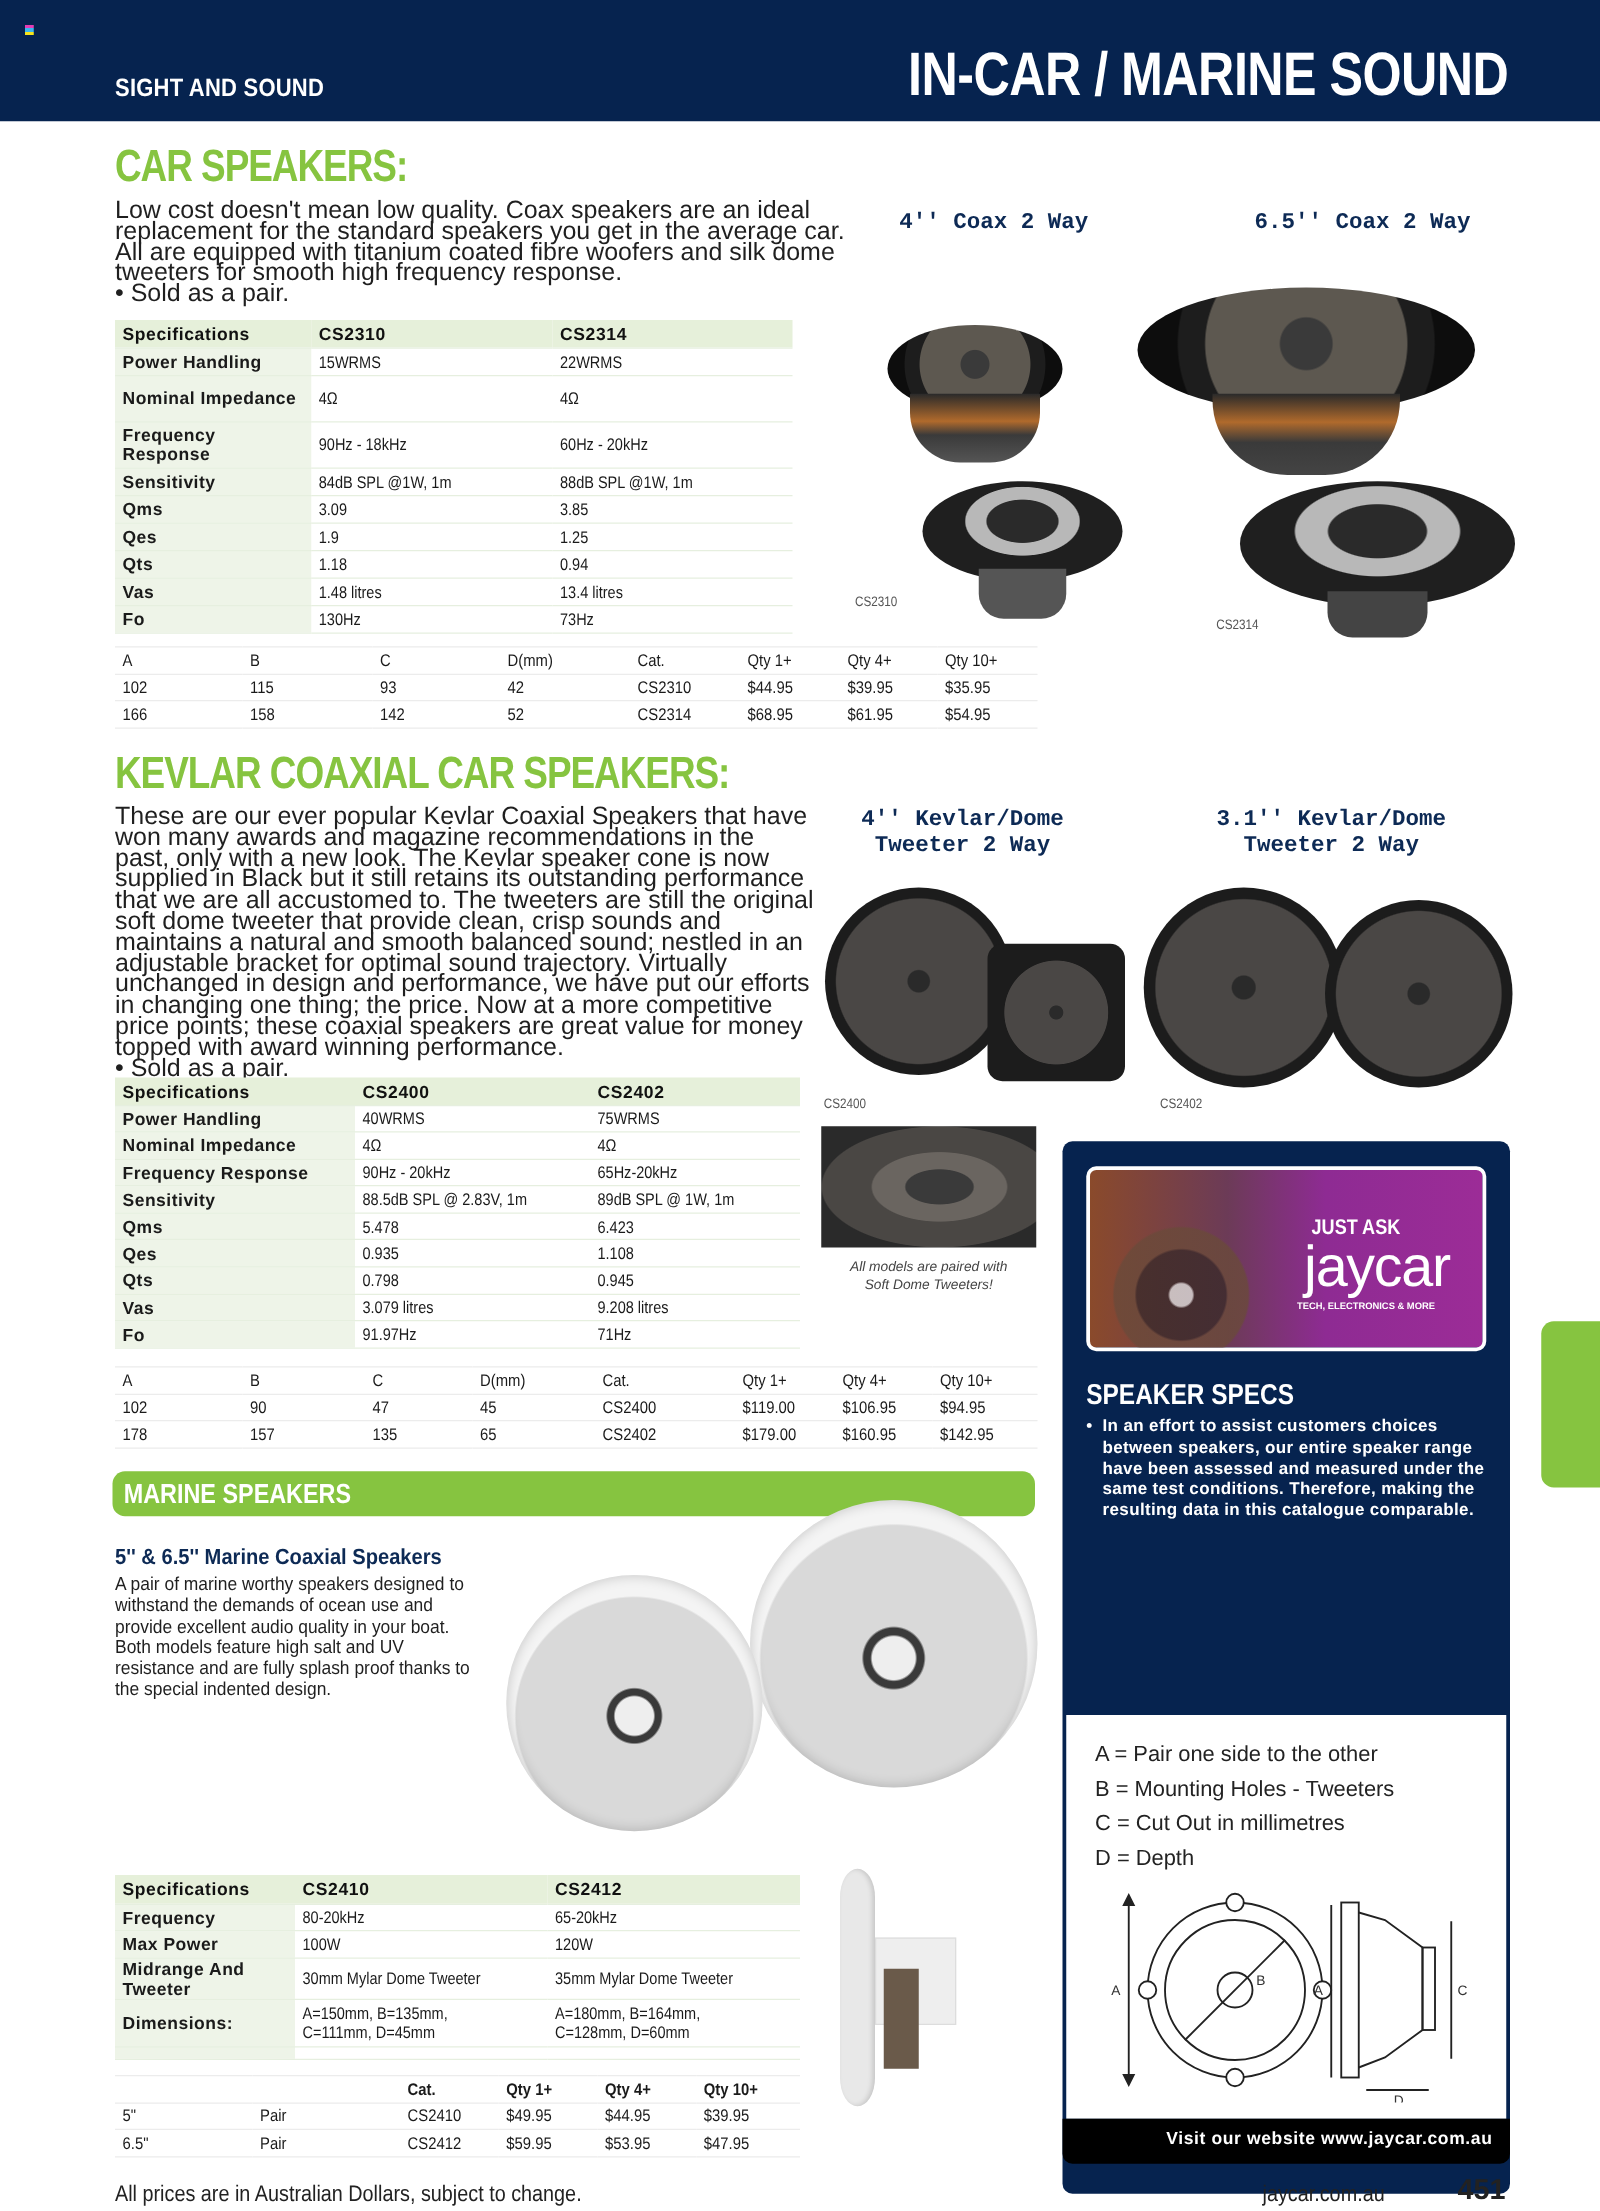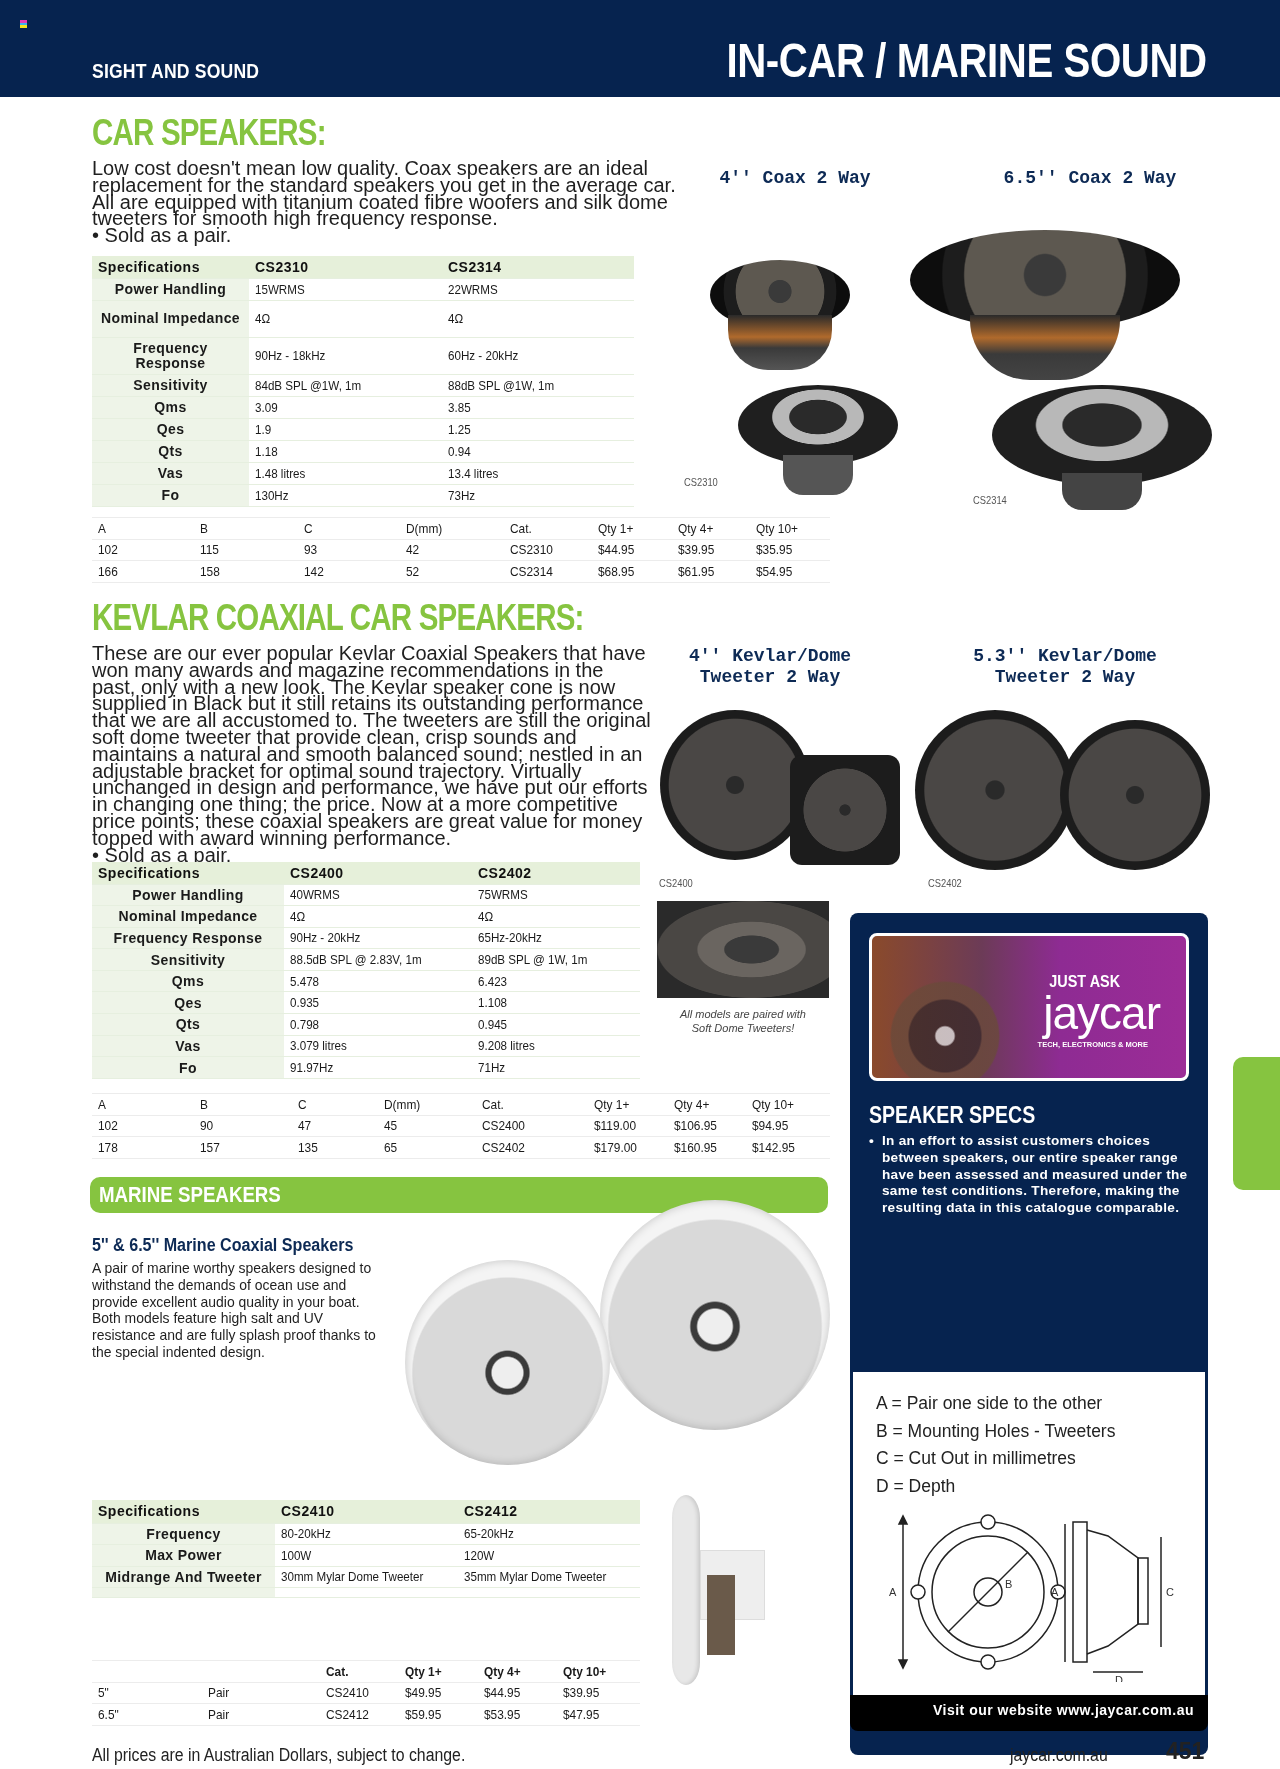--- a/index.html
+++ b/index.html
@@ -14,21 +14,21 @@
 
   .green-head { color: #86c440; font-weight: 700; font-size: 36px; letter-spacing: -1px; transform: scaleX(0.82); transform-origin: left; line-height: 1; }
   .body-text { font-size: 20px; line-height: 16.8px; color: #1f1f1f; }
 
   .prod-title { color: #0d2a55; font-weight: 700; font-size: 18px; text-align: center; line-height: 21px; font-family: Liberation Mono, monospace; }
 
   
   table.spec { border-collapse: collapse; font-size: 14px; }
   table.spec td { padding: 0 6px; border-bottom: 1.5px solid #e6efdf; vertical-align: middle; }
   table.spec tr.hd td { background: #e6f0da; font-weight: 700; color: #111; letter-spacing: 0.5px; }
-  table.spec td.lab { background: #eef4e8; font-weight: 700; letter-spacing: 0.4px; text-align: center; }
+  table.spec td.lab { background: #eef4e8; font-weight: 700; letter-spacing: 0.4px; }
   table.spec td.val { font-size: 13.5px; transform-origin: left; }
   table.spec td.val span { display: inline-block; transform: scaleX(0.86); transform-origin: left; }
 
   table.price { border-collapse: collapse; font-size: 13.5px; }
   table.price td { padding: 0 6px; border-bottom: 1.5px solid #ececec; height: 21.5px; }
   table.price tr.hd td { border-top: 1.5px solid #ececec; font-weight: 400; }
   table.price td span { display: inline-block; transform: scaleX(0.88); transform-origin: left; }
 
   .caption { font-size: 11px; color: #555; transform: scaleX(0.85); transform-origin: left; }
 
@@ -195,21 +195,21 @@
 <div class="abs body-text" style="left:92px; top:645px; width:560px;">
   <div>These are our ever popular Kevlar Coaxial Speakers that have won many awards and magazine recommendations in the past, only with a new look. The Kevlar speaker cone is now supplied in Black but it still retains its outstanding performance that we are all accustomed to. The tweeters are still the original soft dome tweeter that provide clean, crisp sounds and maintains a natural and smooth balanced sound; nestled in an adjustable bracket for optimal sound trajectory. Virtually unchanged in design and performance, we have put our efforts in changing one thing; the price. Now at a more competitive price points; these coaxial speakers are great value for money topped with award winning performance.</div>
   <div>• Sold as a pair.</div>
 </div>
 
 <div class="abs prod-title" style="left:670px; top:646px; width:200px;">
   <div>4'' Kevlar/Dome</div>
   <div>Tweeter 2 Way</div>
 </div>
 <div class="abs prod-title" style="left:965px; top:646px; width:200px;">
-  <div>5.3'' Kevlar/Dome</div>
+  <div>3.1'' Kevlar/Dome</div>
   <div>Tweeter 2 Way</div>
 </div>
 
 <div class="abs spk-kev" style="left:660px; top:710px; width:150px; height:150px;"></div>
 <div class="abs" style="left:790px; top:755px; width:110px; height:110px; background:#1c1c1c; border-radius:12px;">
   <div class="spk-kev" style="position:absolute; left:8px; top:8px; width:94px; height:94px;"></div>
 </div>
 <div class="abs caption" style="left:659px; top:877px;">CS2400</div>
 
 <div class="abs spk-kev" style="left:915px; top:710px; width:160px; height:160px;"></div>
@@ -338,20 +338,25 @@
       </tr>
   <tr style="height:21.6px;">
         <td class="lab">Max Power</td>
         <td class="val"><span>100W</span></td>
         <td class="val"><span>120W</span></td>
       </tr>
   <tr style="height:21.6px;">
         <td class="lab">Midrange And Tweeter</td>
         <td class="val"><span>30mm Mylar Dome Tweeter</span></td>
         <td class="val"><span>35mm Mylar Dome Tweeter</span></td>
+      </tr>
+  <tr style="height:38px;">
+        <td class="lab">Dimensions:</td>
+        <td class="val" style="line-height:15px;"><span style="width:190px;">A=150mm, B=135mm, C=111mm, D=45mm</span></td>
+        <td class="val" style="line-height:15px;"><span style="width:190px;">A=180mm, B=164mm, C=128mm, D=60mm</span></td>
       </tr>
   <tr style="height:10px;">
         <td class="lab"></td>
         <td></td>
         <td></td>
       </tr>
 </tbody>
   </table>
 
 <table class="abs price" style="left:92px; top:1660px; width:548px;">

